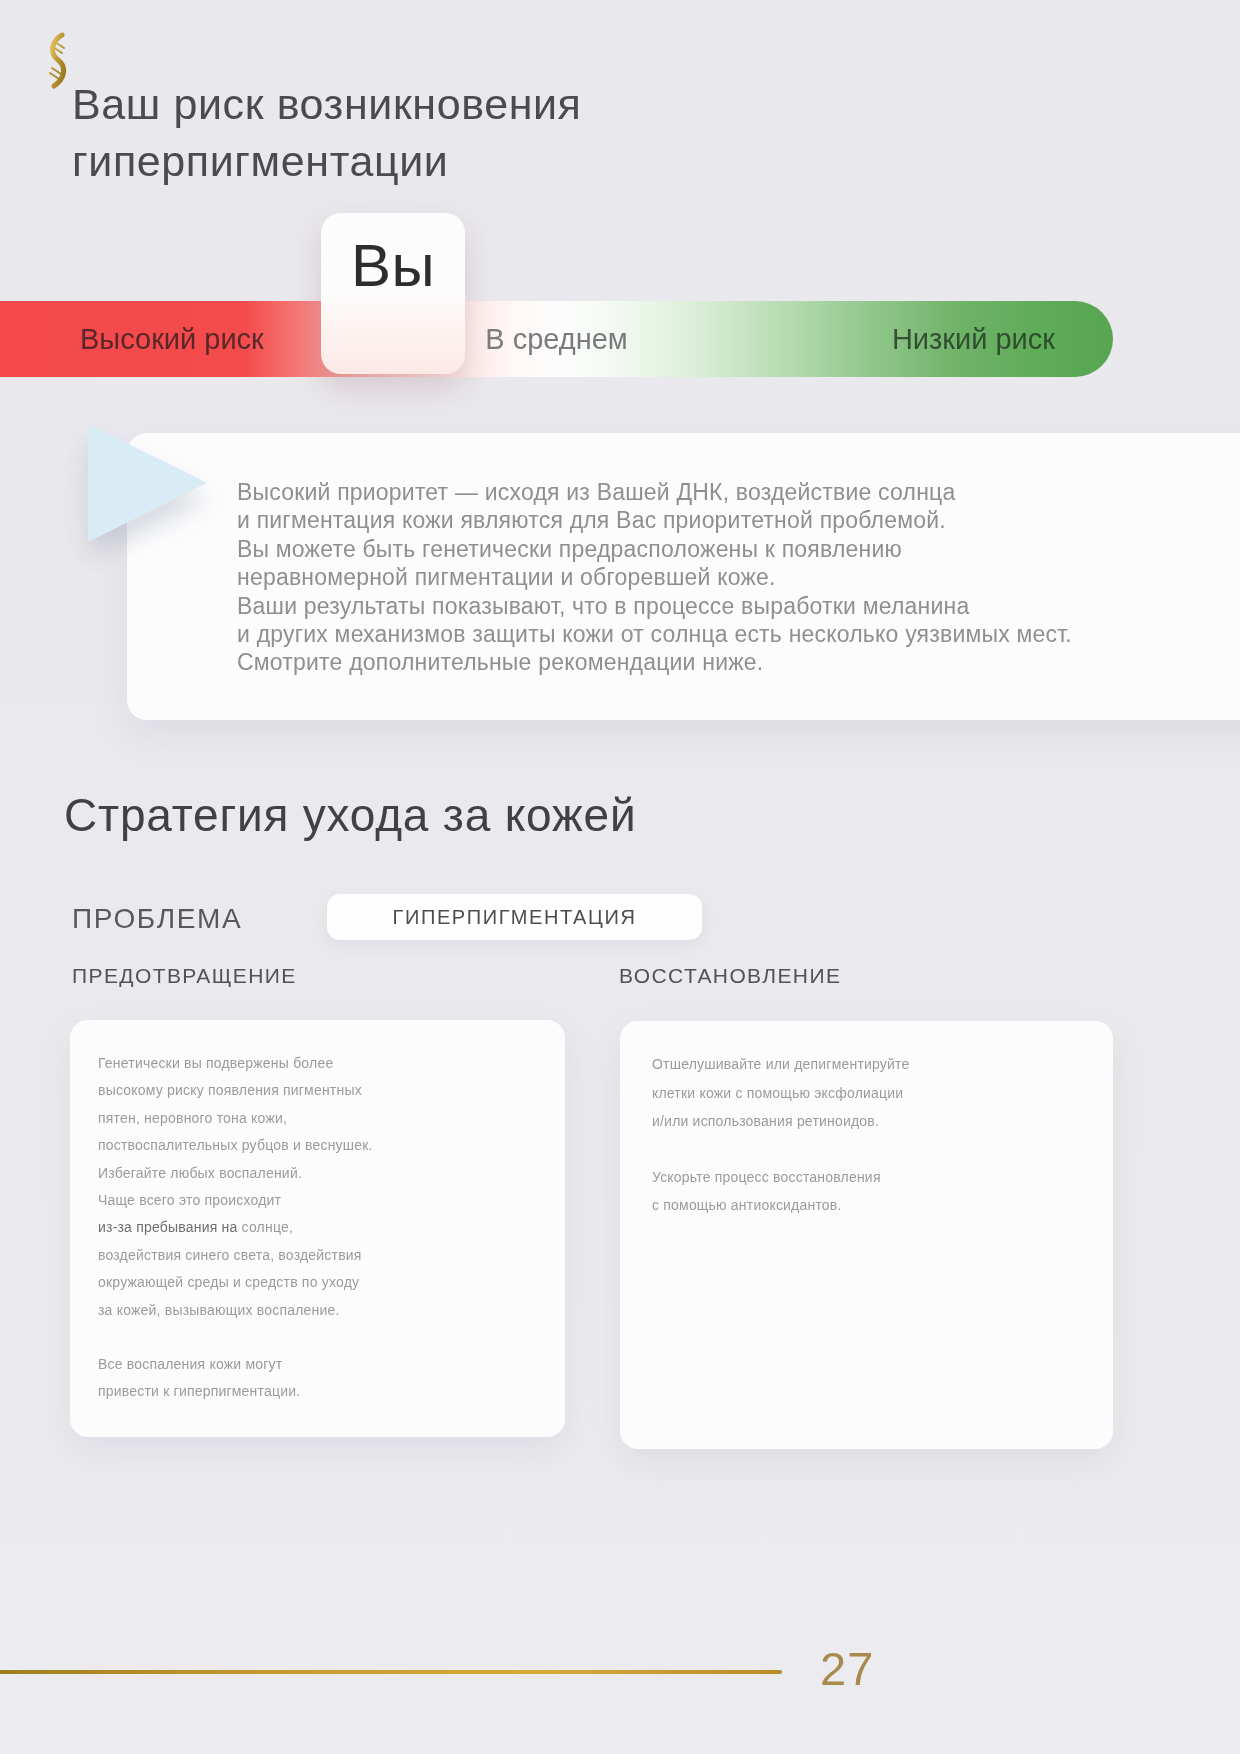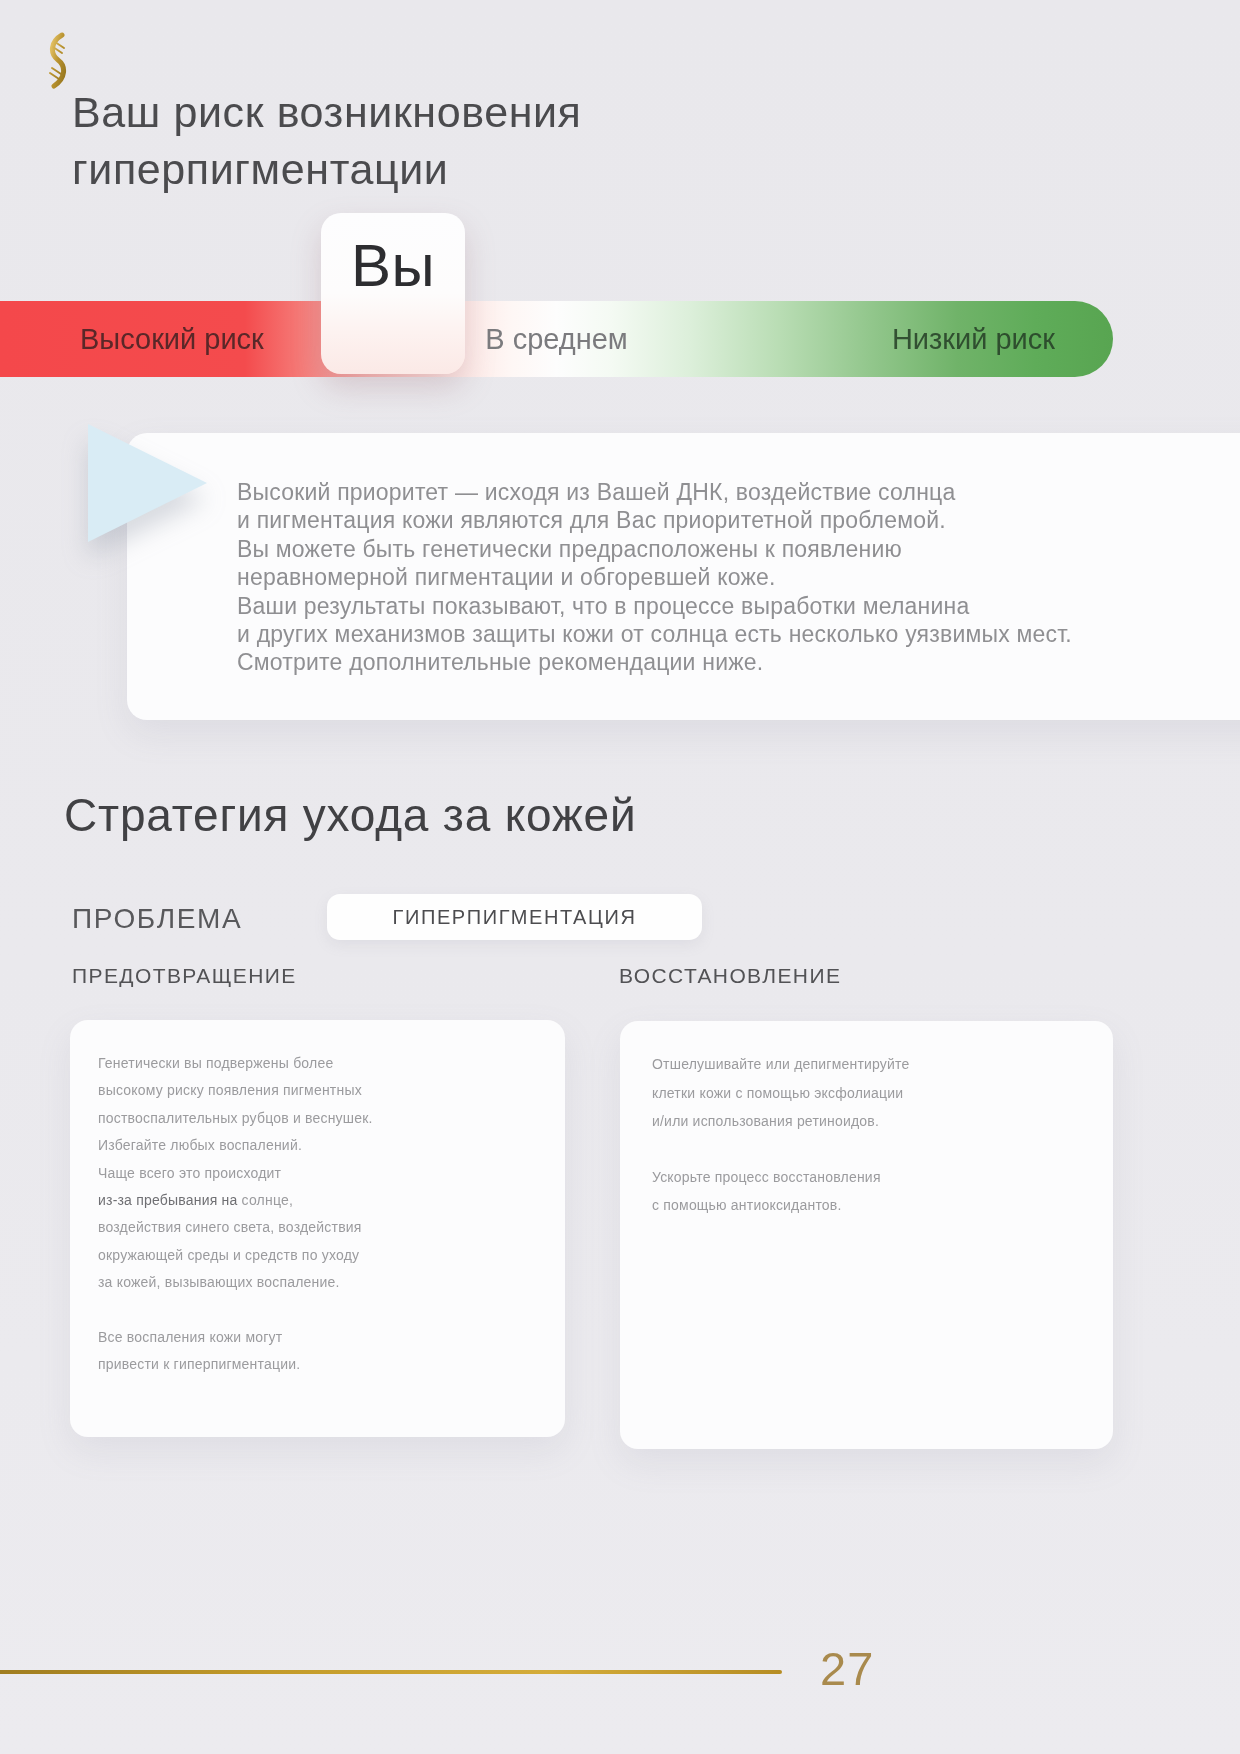--- a/index.html
+++ b/index.html
@@ -7,21 +7,21 @@
     position:relative;
     width:1240px;height:1754px;
     margin:0 auto;
     background:linear-gradient(180deg,#e9e8ec 0%,#eae9ed 55%,#ecebef 100%);
     font-family:"Liberation Sans","DejaVu Sans",sans-serif;
     overflow:hidden;
   }
   
   .logo{position:absolute;left:42px;top:32px;}
   .title{
-    position:absolute;left:72px;top:84px;margin:0;
+    position:absolute;left:72px;top:76px;margin:0;
     font-size:43px;line-height:57px;font-weight:300;
     color:#4b4b4e;letter-spacing:.6px;
   }
   .title .t-line{display:block;}
   
   .marker{
     position:absolute;left:321px;top:213px;width:144px;height:161px;
     border-radius:20px;z-index:5;
     background:linear-gradient(180deg,#fdfdfe 0%,#fdfcfc 50%,#fdf2f0 74%,#fbe9e6 100%);
     box-shadow:0 14px 30px rgba(160,120,128,.28);
@@ -157,20 +157,21 @@
   <div class="problem-pill">
     <span>ГИПЕРПИГМЕНТАЦИЯ</span>
   </div>
 
   <div class="col-head col-head-left">ПРЕДОТВРАЩЕНИЕ</div>
   <div class="col-head col-head-right">ВОССТАНОВЛЕНИЕ</div>
 
   <section class="card card-left">
     <p class="c-line">Генетически вы подвержены более</p>
     <p class="c-line">высокому риску появления пигментных</p>
+    <p class="c-line">пятен, неровного тона кожи,</p>
     <p class="c-line">поствоспалительных рубцов и веснушек.</p>
     <p class="c-line">Избегайте любых воспалений.</p>
     <p class="c-line">Чаще всего это происходит</p>
     <p class="c-line"><span class="em">из-за пребывания на</span><span> солнце,</span></p>
     <p class="c-line">воздействия синего света, воздействия</p>
     <p class="c-line">окружающей среды и средств по уходу</p>
     <p class="c-line">за кожей, вызывающих воспаление.</p>
     <p class="c-line gap">Все воспаления кожи могут</p>
     <p class="c-line">привести к гиперпигментации.</p>
   </section>

